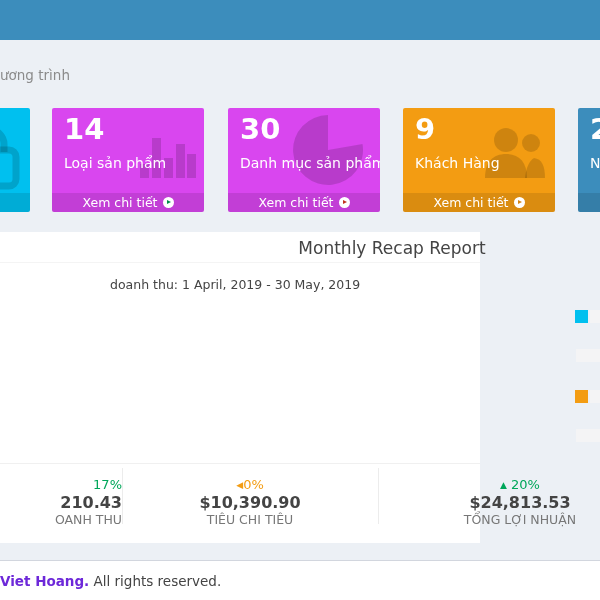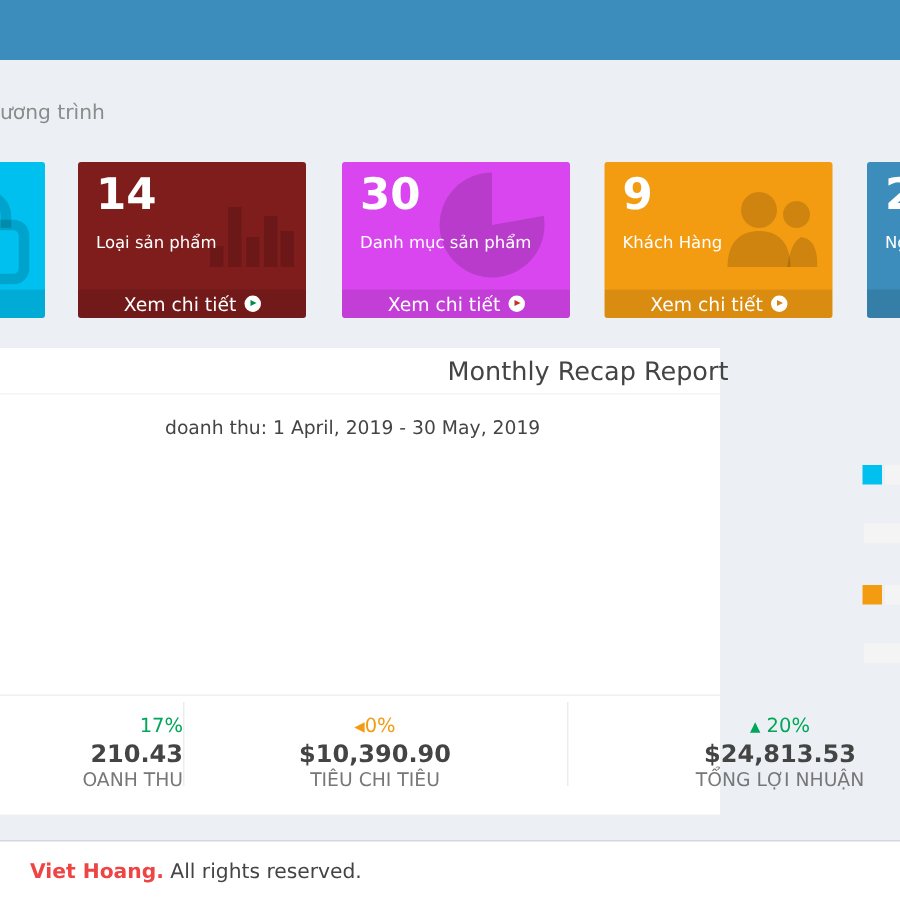--- a/index.html
+++ b/index.html
@@ -9,27 +9,27 @@
     font-family:"DejaVu Sans","Liberation Sans",sans-serif;
     color:#444;
   }
   
   .navbar{position:absolute;left:0;top:0;width:600px;height:40px;background:#3c8dbc;}
   
   .subtitle{position:absolute;left:0;top:67px;font-size:13.5px;color:#8b8b8b;white-space:nowrap;}
   
   .small-box{position:absolute;top:108px;width:152px;height:104px;border-radius:2px;overflow:hidden;color:#fff;}
   .bg-aqua{background:#00c0ef;}
-  .bg-green{background:#7f1d1d;}
+  .bg-green{background:#d946ef;}
   .bg-red{background:#d946ef;}
   .bg-yellow{background:#f39c12;}
   .bg-lblue{background:#3c8dbc;}
   .small-box .inner{position:absolute;left:12px;top:6px;right:6px;z-index:2;}
   .small-box h3{margin:0;font-size:29px;line-height:1.1;font-weight:bold;color:#fff;}
-  .small-box p{margin:9px 0 0 0;font-size:11px;color:#fff;white-space:nowrap;}
+  .small-box p{margin:9px 0 0 0;font-size:14px;color:#fff;white-space:nowrap;}
   .small-box .sb-footer{
     position:absolute;left:0;right:0;bottom:0;height:19px;background:rgba(0,0,0,0.1);
     text-align:center;font-size:12.5px;line-height:19px;color:#fff;z-index:3;cursor:pointer;
   }
   .goicon{display:inline-block;width:11px;height:11px;border-radius:50%;background:#fff;position:relative;margin-left:5px;vertical-align:-1px;}
   .goicon::after{content:"";position:absolute;left:4px;top:3px;border-top:2.5px solid transparent;border-bottom:2.5px solid transparent;border-left:4px solid #555;}
   .bg-green .goicon::after{border-left-color:#008d4c;}
   .bg-red .goicon::after{border-left-color:#c23321;}
   .bg-yellow .goicon::after{border-left-color:#d58512;}
   .sb-icon{position:absolute;z-index:1;}
@@ -52,21 +52,21 @@
   .stat-col .lbl{font-size:12.5px;color:#777;line-height:15px;margin-top:1px;white-space:nowrap;}
   .pct-green{color:#00a65a;}
   .pct-orange{color:#f39c12;}
   .stat-divider{position:absolute;top:236px;height:56px;width:0;border-left:1px solid #ececec;}
   .col-left{left:0;width:122px;text-align:right;}
   .col-mid{left:122px;width:256px;text-align:center;}
   .col-right{left:378px;width:284px;text-align:center;}
   
   .main-footer{position:absolute;left:0;top:560px;width:600px;height:40px;background:#fff;border-top:1px solid #d2d6de;box-sizing:border-box;}
   .main-footer .ftext{position:absolute;left:0;top:12px;font-size:13.5px;white-space:nowrap;}
-  .flink{color:#ef4444;font-weight:bold;cursor:pointer;padding-left:20px;}
+  .flink{color:#6d28d9;font-weight:bold;cursor:pointer;}
 </style>
 </head>
 <body>
 
 <div id="frame">
 
   <div class="navbar"></div>
 
   <div class="subtitle">ương trình</div>
 

